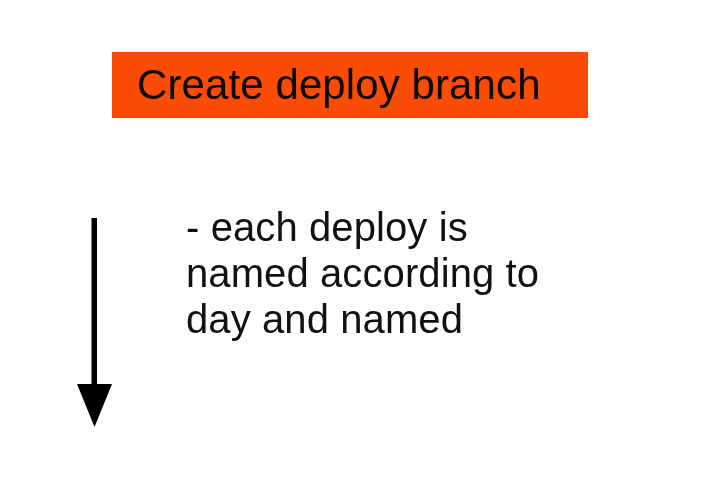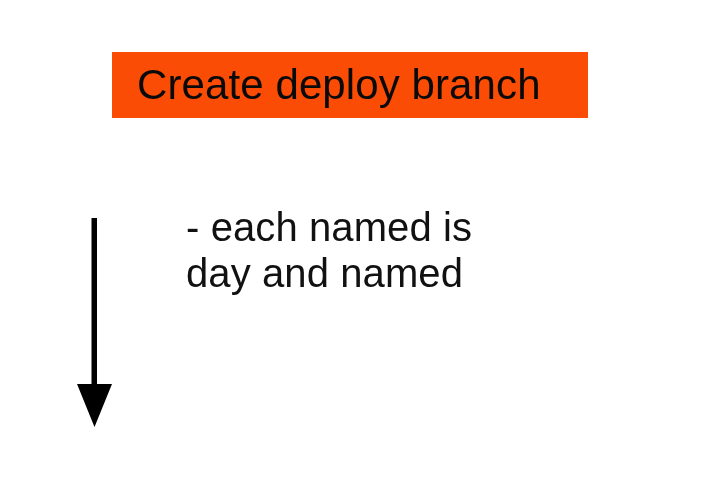--- a/index.html
+++ b/index.html
@@ -81,17 +81,18 @@
   </div>
 
   <div id="down-arrow">
     <svg width="50" height="225" viewBox="0 0 50 225" xmlns="http://www.w3.org/2000/svg">
       <rect x="21.5" y="8" width="5.5" height="175" fill="#000000"></rect>
       <polygon points="7,174 42,174 24.5,217" fill="#000000"></polygon>
     </svg>
   </div>
 
   <div id="body-block">
-    <div class="body-line">- each named is</div>
+    <div class="body-line">- each deploy is</div>
+    <div class="body-line">named according to</div>
     <div class="body-line">day and named</div>
   </div>
 
 </div>
 
 </body></html>

